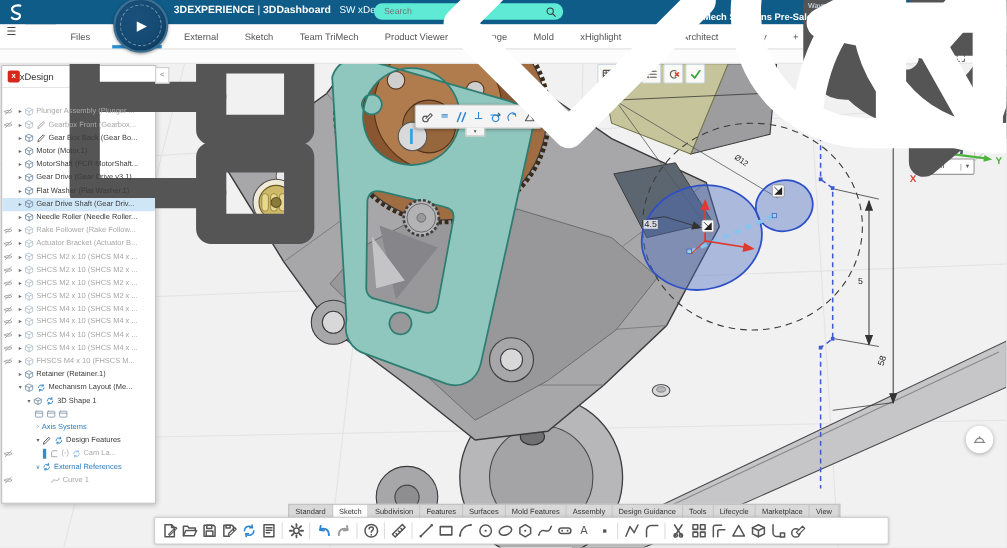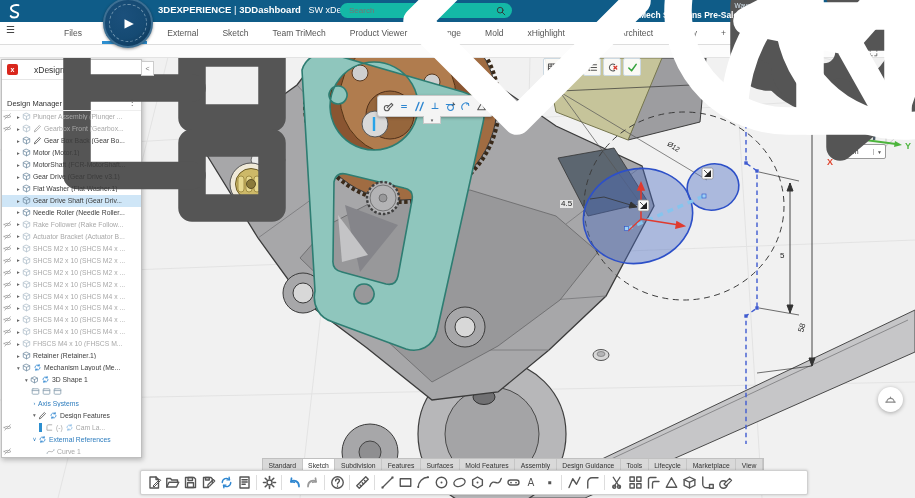--- a/index.html
+++ b/index.html
@@ -8,21 +8,21 @@
   
   #topbar{left:0;top:0;width:915px;height:22px;background:#0f5c88;z-index:30;}
   #brandline{left:158px;top:4px;color:#fff;font-size:9.5px;white-space:nowrap;z-index:31;}
   #brandline b{font-weight:bold;}
   #ctx{font-weight:normal;margin-left:5px;font-size:9px;}
   #compass{left:103px;top:-2px;width:46px;height:46px;border-radius:50%;
     background:radial-gradient(circle at 40% 35%,#1b507c,#154a73 55%,#0a2f4e);background-color:#103f62;
     border:2px solid #3d6f93;z-index:60;display:flex;align-items:center;justify-content:center;box-shadow:0 1px 3px rgba(0,0,0,.4);}
   #compass:after{content:"";position:absolute;inset:4px;border:1px dashed #6e93ad;border-radius:50%;}
   #compass .play{color:#fff;font-size:12px;line-height:1;margin-left:2px;}
-  #searchpill{left:340px;top:3px;width:172px;height:15px;background:#14b8a6;border-radius:8px;display:flex;align-items:center;z-index:31;}
+  #searchpill{left:340px;top:3px;width:172px;height:15px;background:#5eead4;border-radius:8px;display:flex;align-items:center;z-index:31;}
   #searchpill input{border:none;outline:none;background:transparent;flex:1;font-size:8px;padding:0 0 0 9px;color:#444;font-family:"Liberation Sans",sans-serif;}
   #searchpill .ic{width:10px;height:10px;margin-right:6px;}
   #tagbtn{left:520px;top:4px;z-index:31;}
   #userblock{right:142px;top:2px;text-align:right;color:#fff;z-index:31;line-height:1.25;}
   #userblock .un{font-size:6.5px;color:#d7e6f1;}
   #userblock .tn{font-size:8.5px;font-weight:bold;white-space:nowrap;}
   #avatar{left:775px;top:2px;width:17px;height:17px;border-radius:50%;z-index:31;
     background:radial-gradient(circle at 35% 35%,#d8a05a,#8a5a3a 55%,#35606e);}
   #avatar .dot{position:absolute;right:-1px;bottom:0;width:5px;height:5px;border-radius:50%;background:#43c04a;border:1px solid #0f5c88;}
   #topicons{right:5px;top:4px;display:flex;gap:9px;z-index:31;}
@@ -37,21 +37,21 @@
   .tab .ca{font-size:6px;margin-left:3px;color:#1779b5;}
   #tabicons{right:8px;top:25px;display:flex;gap:12px;z-index:30;}
   
   #winstrip{left:0;top:44px;width:915px;height:13px;background:#fcfcfc;border-bottom:1px solid #e3e3e3;z-index:28;}
   #winctl{right:10px;top:45px;display:flex;gap:11px;z-index:29;}
   #winctl .ic{width:9px;height:9px;}
   #winctl .ci{font-size:8px;color:#666;}
   
   #panel{left:1px;top:59px;width:139px;height:397px;background:#fff;border:1px solid #bfbfbf;
     box-shadow:1px 2px 5px rgba(0,0,0,.25);z-index:20;display:flex;flex-direction:column;}
-  #papp{height:19px;display:flex;align-items:center;gap:16px;padding-left:5px;border-bottom:1px solid #e6e6e6;}
+  #papp{height:19px;display:flex;align-items:center;gap:0;padding-left:5px;border-bottom:1px solid #e6e6e6;}
   #papp .xlogo{width:11px;height:11px;background:#d9261c;border-radius:2px;color:#fff;font-size:7px;font-weight:bold;display:flex;align-items:center;justify-content:center;}
   #papp .xname{font-size:8.5px;color:#333;}
   #collapsebtn{left:141px;top:61px;width:11px;height:13px;background:#fff;border:1px solid #ccc;display:flex;align-items:center;justify-content:center;font-size:7px;color:#777;z-index:21;cursor:pointer;}
   #pfilter{height:16px;display:flex;align-items:center;gap:4px;padding:0 5px;}
   #pfilter .box{flex:1;height:9px;background:#d2d2d2;border-radius:1px;}
   #phead{height:14px;display:flex;align-items:center;padding:0 5px;border-bottom:1px solid #eee;}
   #phead .t{font-size:7.5px;color:#333;flex:1;}
   #tree{flex:1;overflow:hidden;}
   .trow{height:11.95px;display:flex;align-items:center;white-space:nowrap;overflow:hidden;cursor:pointer;font-size:6.8px;color:#3c3c3c;}
   .trow.sel{background:#cfe6f7;}
@@ -250,21 +250,21 @@
       <line x1="24" y1="78" x2="70" y2="84" stroke="#4cb43c"></line>
         <polygon points="76,85 69,81 68,87" fill="#4cb43c"></polygon>
       <line x1="24" y1="78" x2="10" y2="94" stroke="#e0452f"></line>
         <polygon points="6,98 13,95 9,91" fill="#e0452f"></polygon>
     </g>
     <text x="20" y="22" class="tri-lab" fill="#3fa3e8">Z</text>
     <text x="79" y="89" class="tri-lab" fill="#4cb43c">Y</text>
     <text x="1" y="105" class="tri-lab" fill="#e0452f">X</text>
   </svg>
 
-  <span class="dimlab" style="left:560px;top:200px;text-align:center;">4.5</span>
+  <span class="dimlab" style="left:585px;top:200px;text-align:center;">4.5</span>
   <span class="dimlab" style="left:779px;top:252px;">5</span>
   <span class="dimlab" style="left:797px;top:324px;transform:rotate(-72deg);background:transparent;">58</span>
   <span class="dimlab" style="left:666px;top:143px;transform:rotate(33deg);font-size:7px;background:transparent;">Ø12</span>
   <span class="dimlab" style="left:545px;top:90px;font-size:7px;color:#9a9a9a;background:transparent;">61°</span>
 
   <div class="abs" id="hud">
       <span class="hudb ">
         <span class="ic ">
           <svg viewBox="0 0 12 12">
             <rect x="1.6" y="2.2" width="8.8" height="7.6"></rect>
@@ -522,24 +522,20 @@
       <span class="ic ">
           <svg viewBox="0 0 12 12">
             <rect x="1.2" y="1.4" width="3.2" height="2.6"></rect>
             <rect x="7.4" y="4.6" width="3.2" height="2.6"></rect>
             <rect x="7.4" y="8.2" width="3.2" height="2.6"></rect>
             <path d="M2.8,4 L2.8,9.5 L7.4,9.5 M2.8,6 L7.4,6"></path>
           </svg>
         </span>
       <span class="box"></span>
     </div>
-    <div id="phead">
-      <span class="t">Design Manager</span>
-      <span class="ci" style="font-size:8px;">⋮</span>
-    </div>
     <div id="tree">
         <div class="trow hid ">
           <span class="gut">
             <span class="ic ">
               <svg viewBox="0 0 12 12">
                 <path d="M1.4,6 C3,3.9 9,3.9 10.6,6 C9,8.1 3,8.1 1.4,6 Z"></path>
                 <line x1="2.4" y1="9.4" x2="9.8" y2="2.4"></line>
               </svg>
             </span>
           </span>

